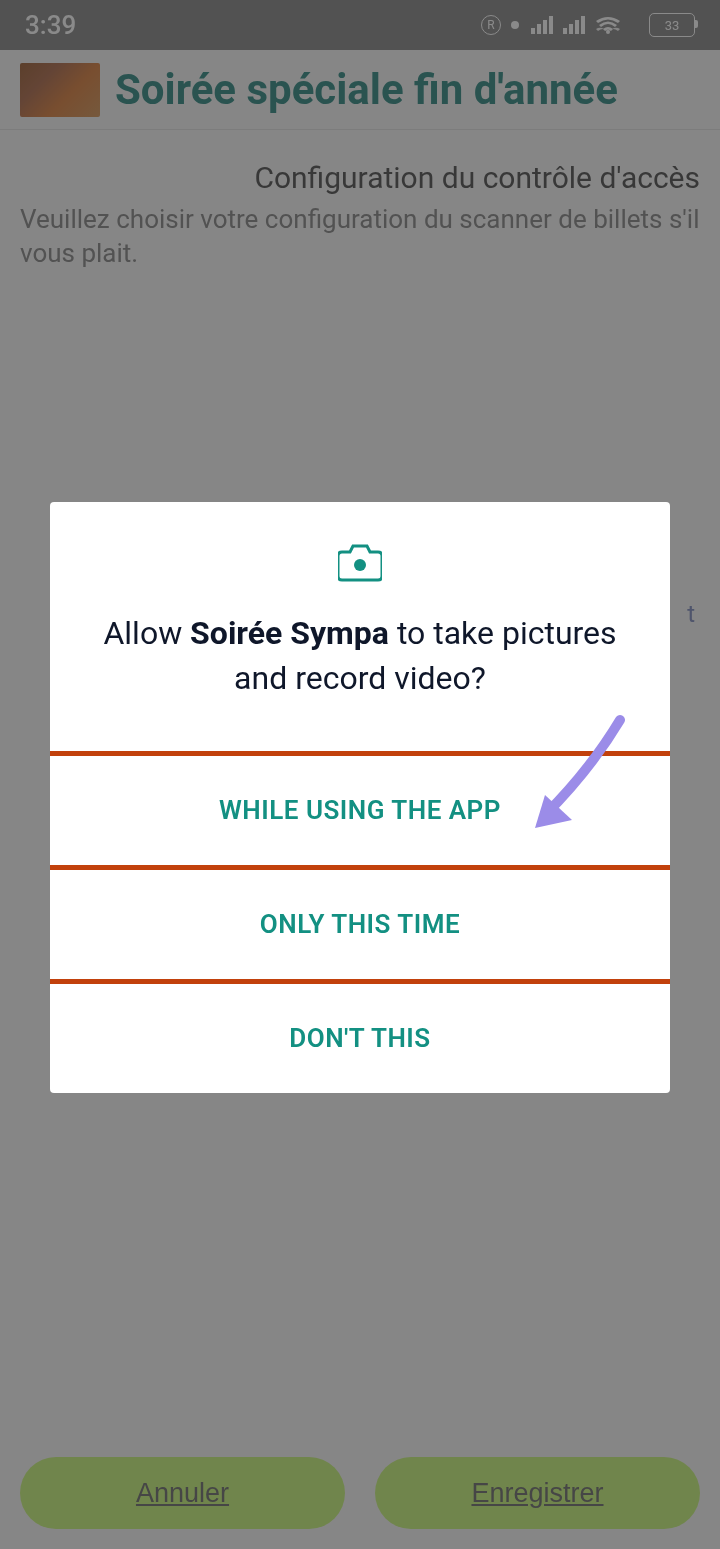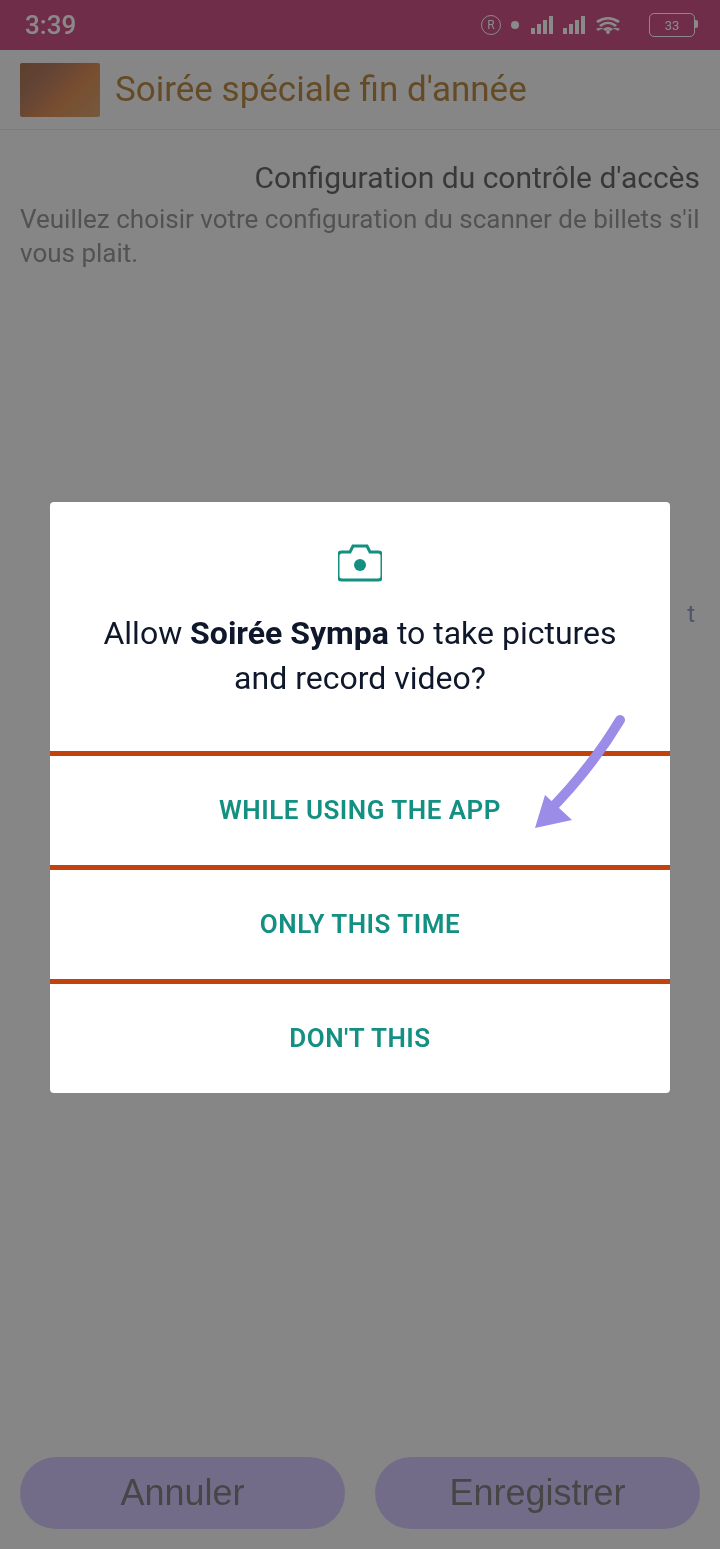--- a/index.html
+++ b/index.html
@@ -11,21 +11,21 @@
     width: 720px;
     height: 1549px;
     font-family: -apple-system, BlinkMacSystemFont, 'Segoe UI', Roboto, sans-serif;
     background: #f5f5f5;
     position: relative;
     overflow: hidden;
   }
   
   .status-bar {
     height: 50px;
-    background: #be185d;
+    background: #737373;
     display: flex;
     align-items: center;
     justify-content: space-between;
     padding: 0 25px;
     color: white;
   }
   
   .status-time {
     font-size: 26px;
     font-weight: 500;
@@ -101,23 +101,23 @@
   }
   
   .app-thumb {
     width: 80px;
     height: 54px;
     background: linear-gradient(135deg, #8B4513 0%, #A0522D 30%, #D2691E 60%, #CD853F 100%);
     border-radius: 2px;
   }
   
   .app-title {
-    font-size: 35px;
-    color: #a16207;
-    font-weight: 400;
+    font-size: 42px;
+    color: #0f766e;
+    font-weight: 700;
   }
   
   .content {
     padding: 30px 20px;
   }
   
   .config-title {
     font-size: 30px;
     color: #333;
     margin-bottom: 8px;
@@ -137,25 +137,26 @@
     right: 0;
     display: flex;
     justify-content: space-between;
     padding: 0 20px;
     gap: 30px;
   }
   
   .bottom-btn {
     flex: 1;
     height: 72px;
-    background: #c4b5fd;
+    background: #bef264;
     border: none;
     border-radius: 36px;
-    font-size: 36px;
+    font-size: 27px;
     color: #555;
+    text-decoration: underline;
   }
   
   .overlay {
     position: absolute;
     top: 0;
     left: 0;
     right: 0;
     bottom: 0;
     background: rgba(60, 60, 60, 0.6);
   }

